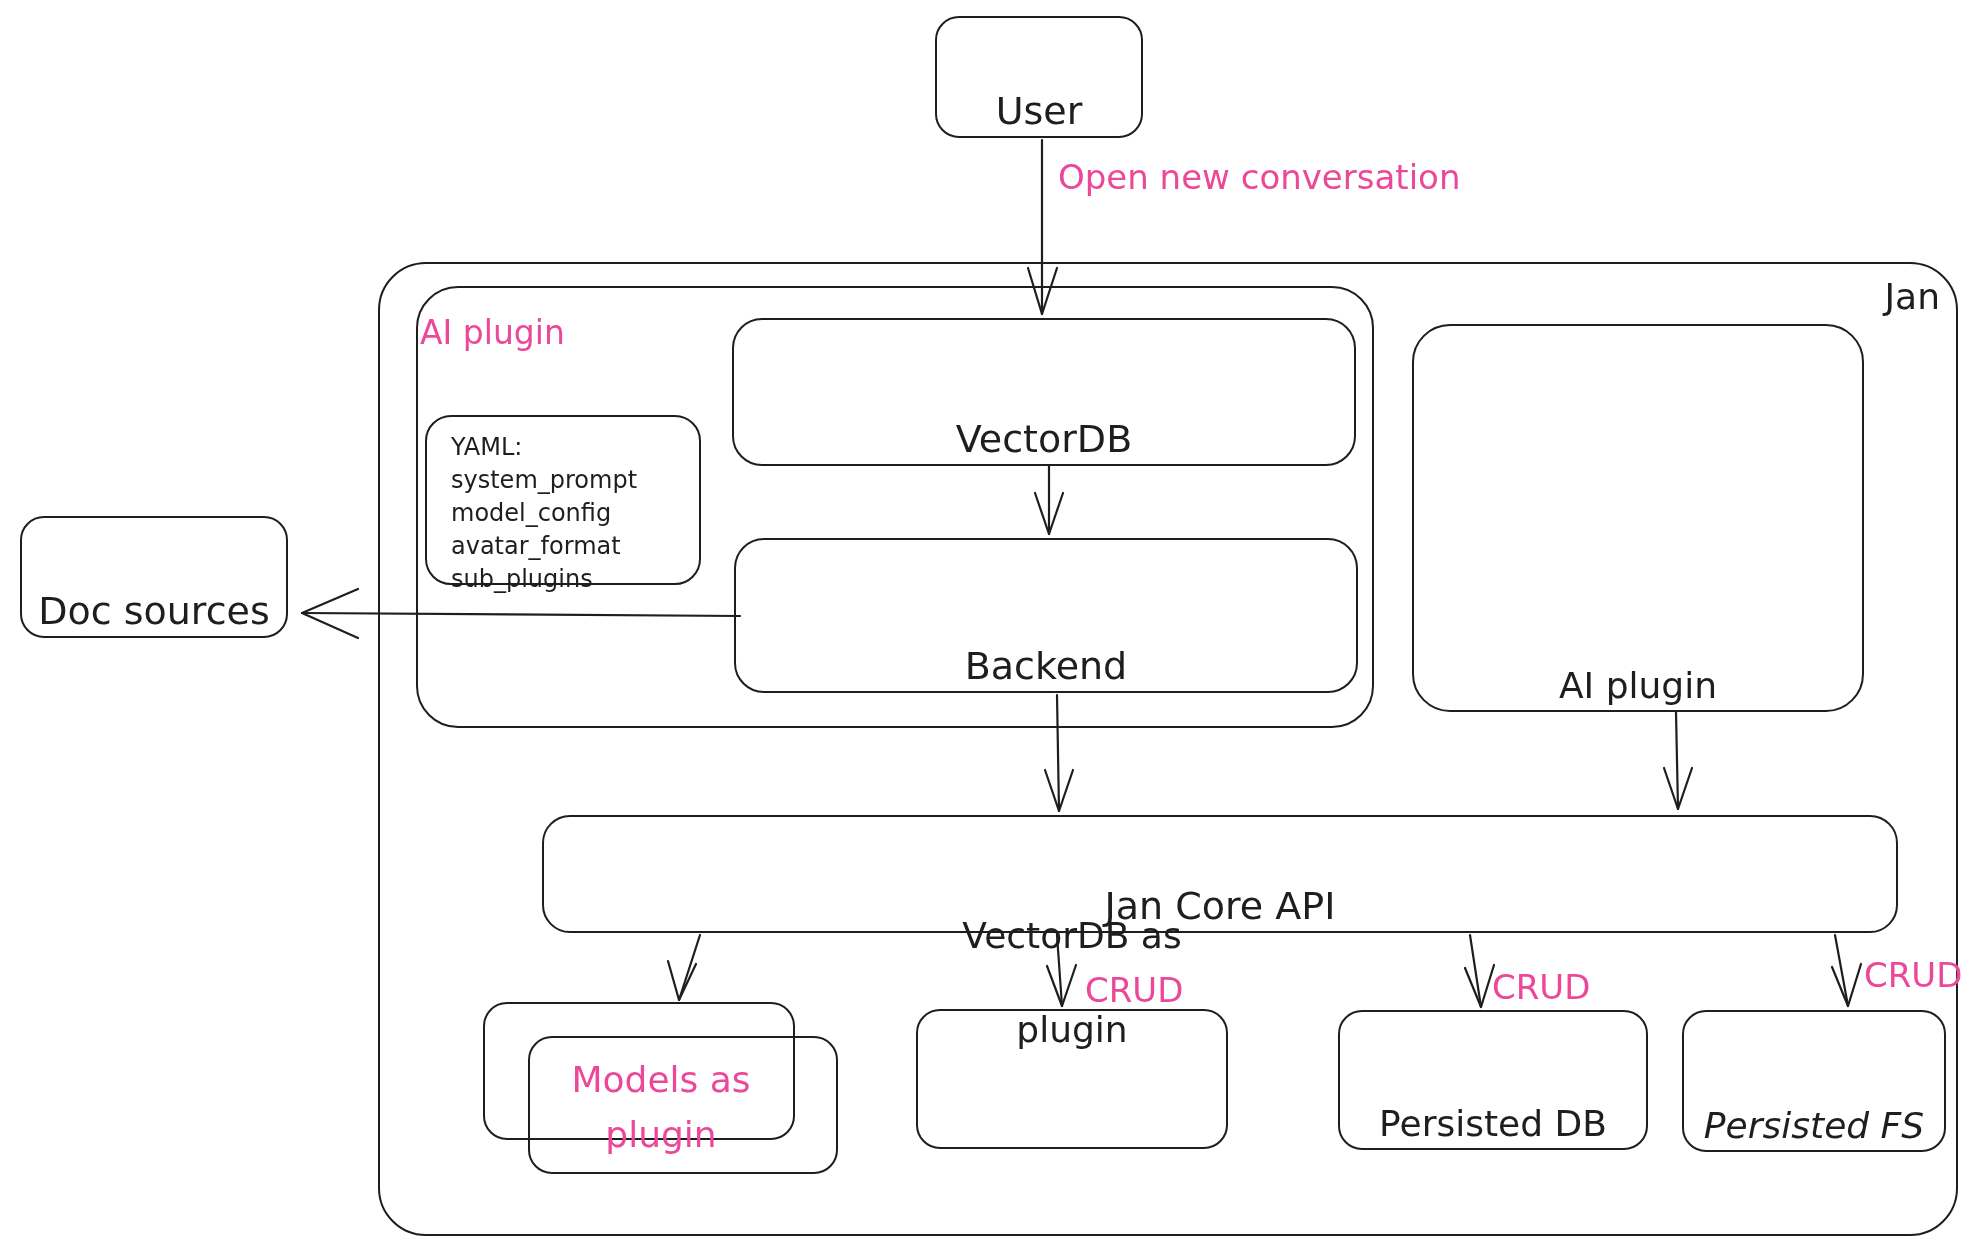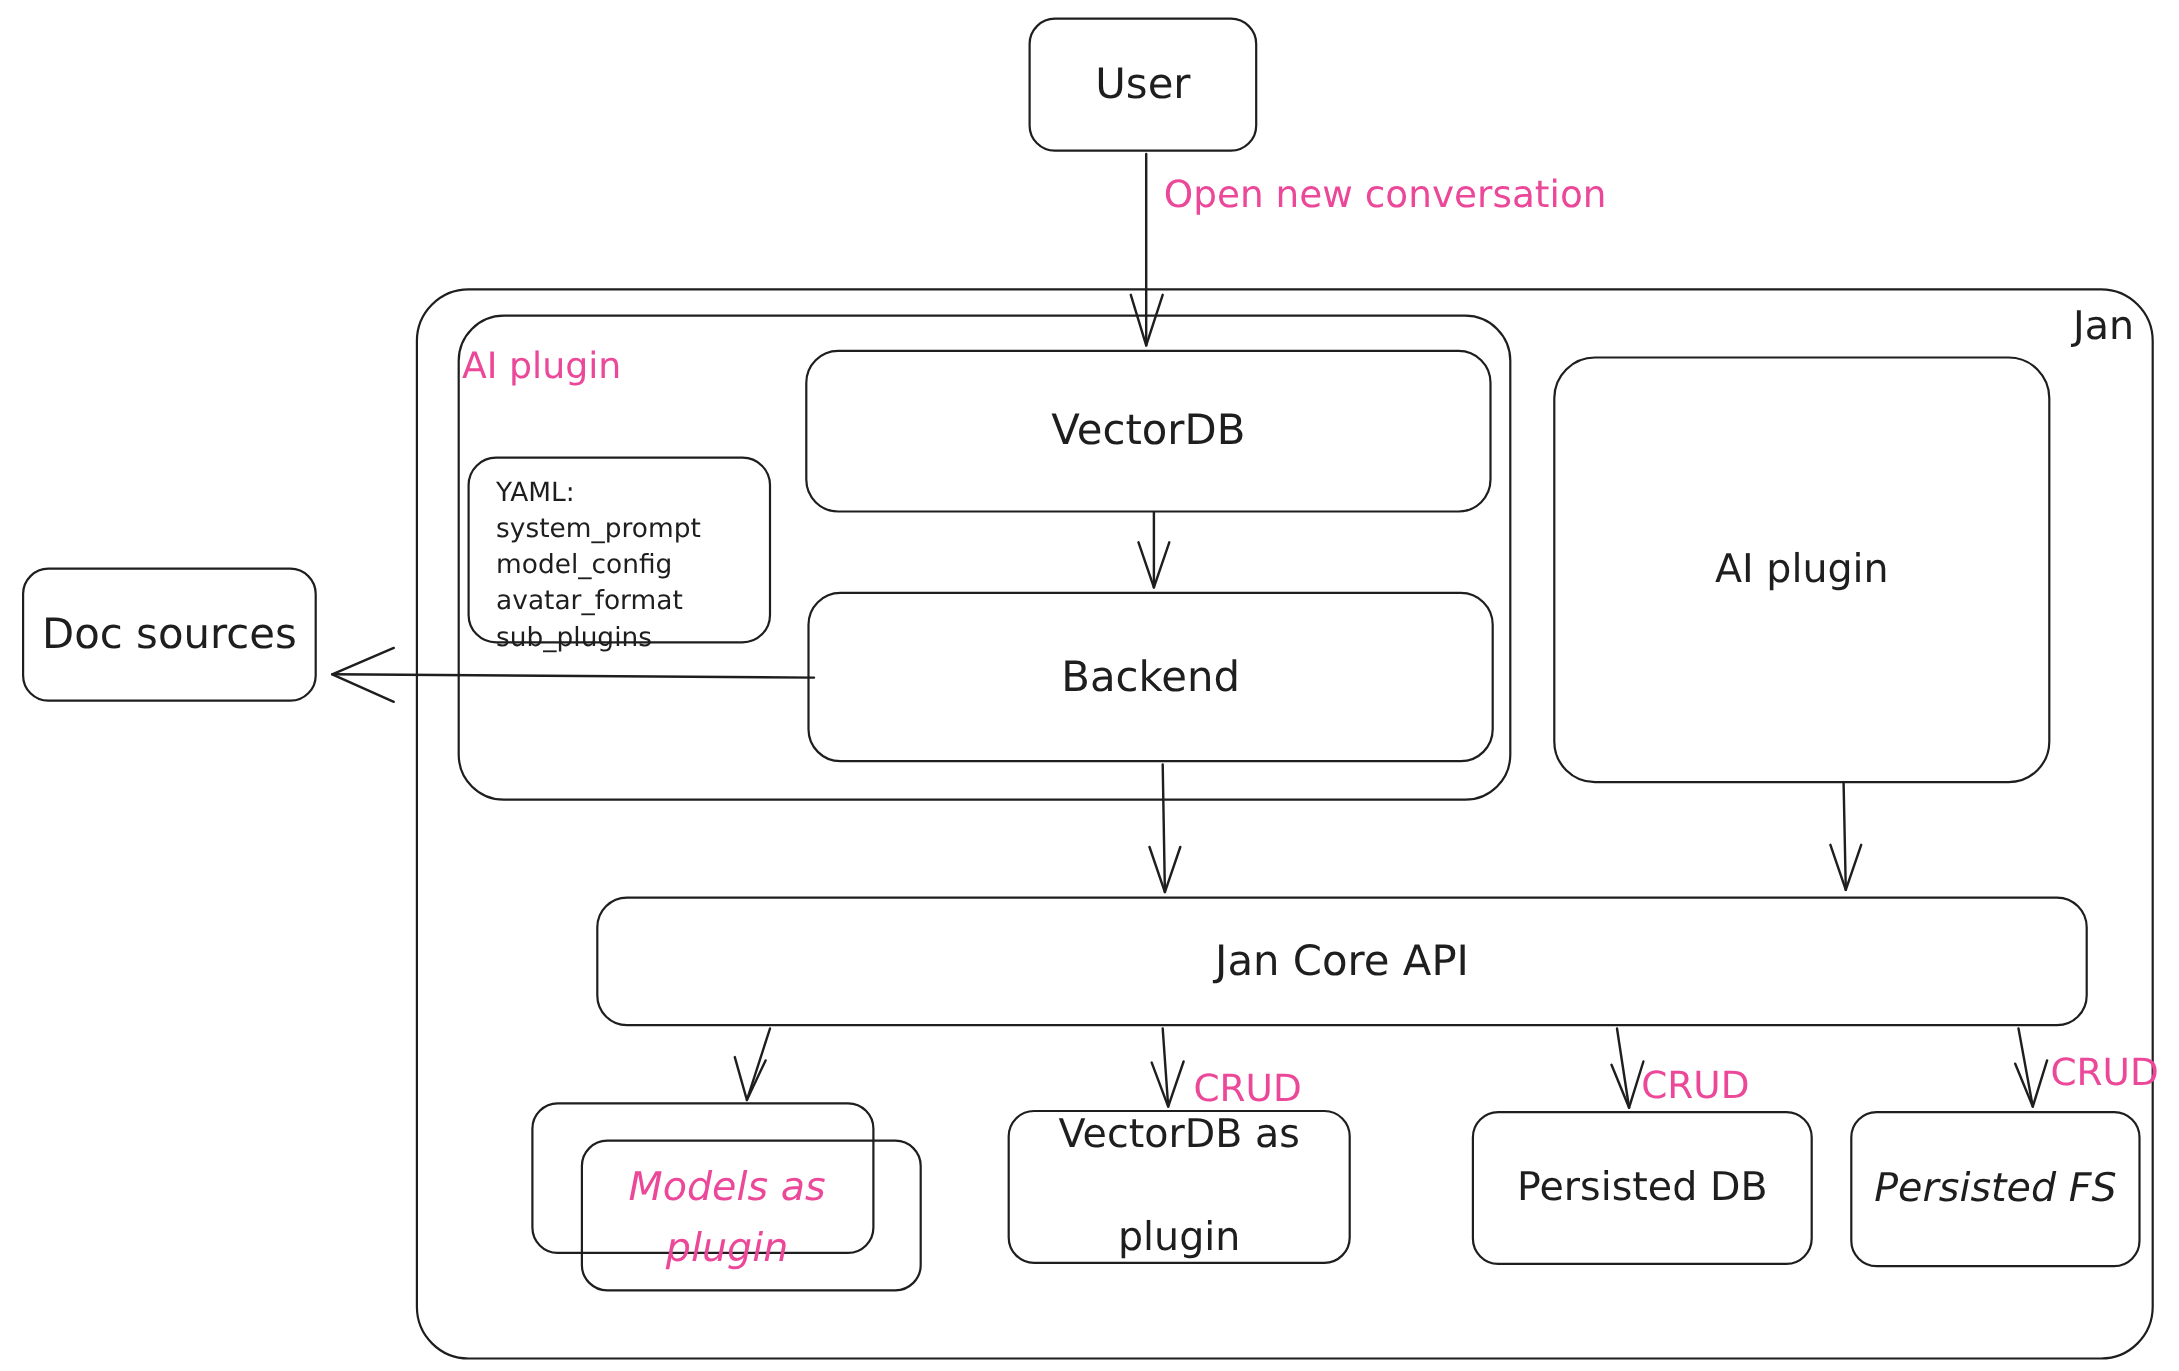--- a/index.html
+++ b/index.html
@@ -9,21 +9,21 @@
     background:#ffffff;
     font-family:"DejaVu Sans","Liberation Sans",sans-serif;
     color:#1e1e1e;
     overflow:hidden;
   }
   .node{
     position:absolute;
     border:2.5px solid #1e1e1e;
     background:transparent;
     display:flex;
-    align-items:center;
+    align-items:flex-end;
     justify-content:center;
     text-align:center;
     box-sizing:border-box;
   }
   .node-label{white-space:pre-line;}
   .r-sm{border-radius:24px;}
   .r-md{border-radius:30px;}
   .r-lg{border-radius:42px;}
   .fs-36{font-size:36px;line-height:1.3;}
   .fs-38{font-size:38px;line-height:1.3;}
@@ -98,21 +98,21 @@
   <div class="node fs-36" style="left:1412px;top:324px;width:452px;height:388px;border-radius:38px;">
     <span class="node-label">AI plugin</span>
   </div>
 
   <div class="node fs-38" style="left:542px;top:815px;width:1356px;height:118px;border-radius:28px;">
     <span class="node-label">Jan Core API</span>
   </div>
 
   <div class="node r-sm" style="left:483px;top:1002px;width:312px;height:138px;"></div>
   <div class="node r-sm" style="left:528px;top:1036px;width:310px;height:138px;"></div>
-  <div class="lbl two-line stack" style="left:505px;top:1052px;width:312px;font-size:36px;line-height:55px;font-style:italic;">
+  <div class="lbl two-line stack" style="left:505px;top:1052px;width:312px;font-size:36px;line-height:55px;">
     <span>Models as</span>
     <span>plugin</span>
   </div>
 
   <div class="node r-sm fs-36 stack" style="left:916px;top:1009px;width:312px;height:140px;">
     <span class="node-label" style="display:block;">
       <span class="stack">
         <span>VectorDB as</span>
         <span>plugin</span>
       </span>

